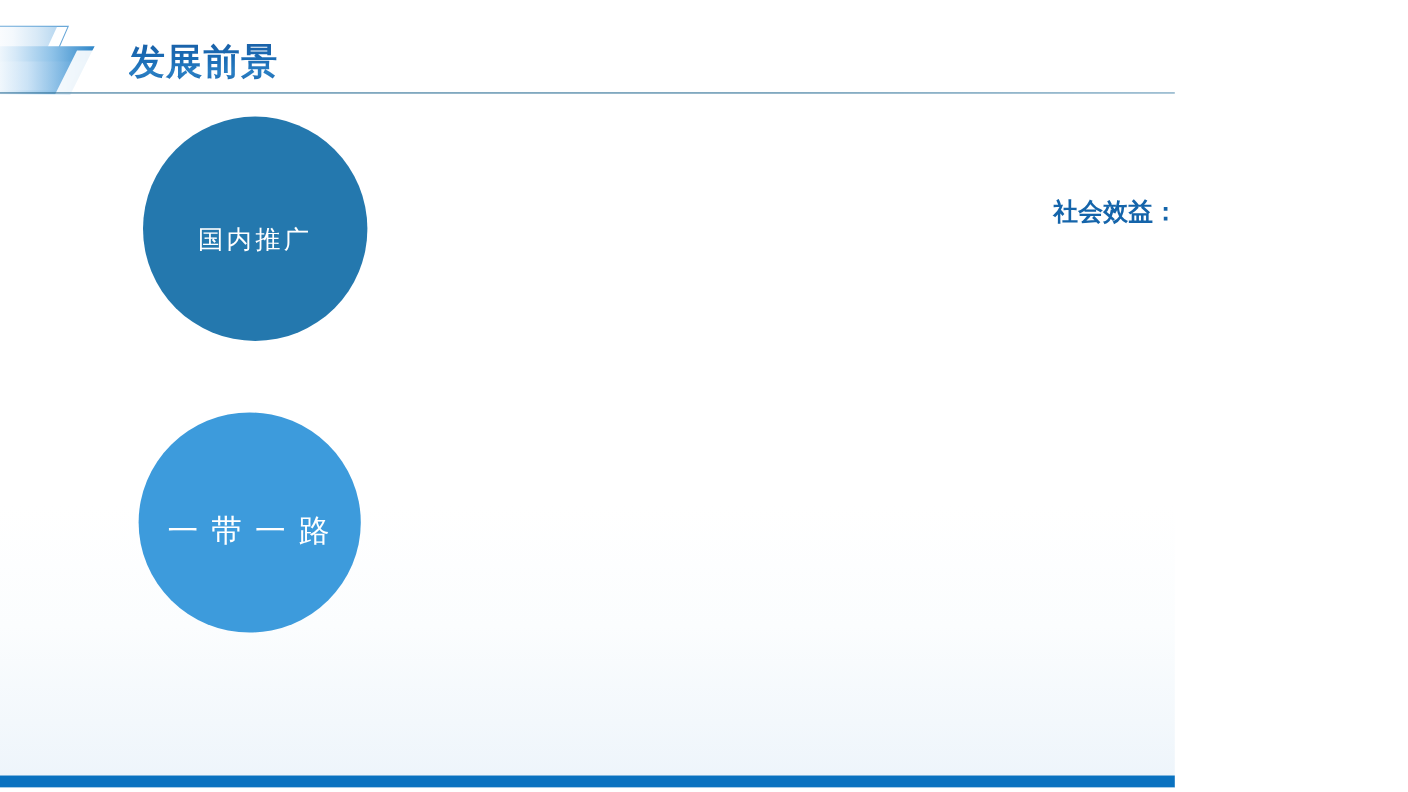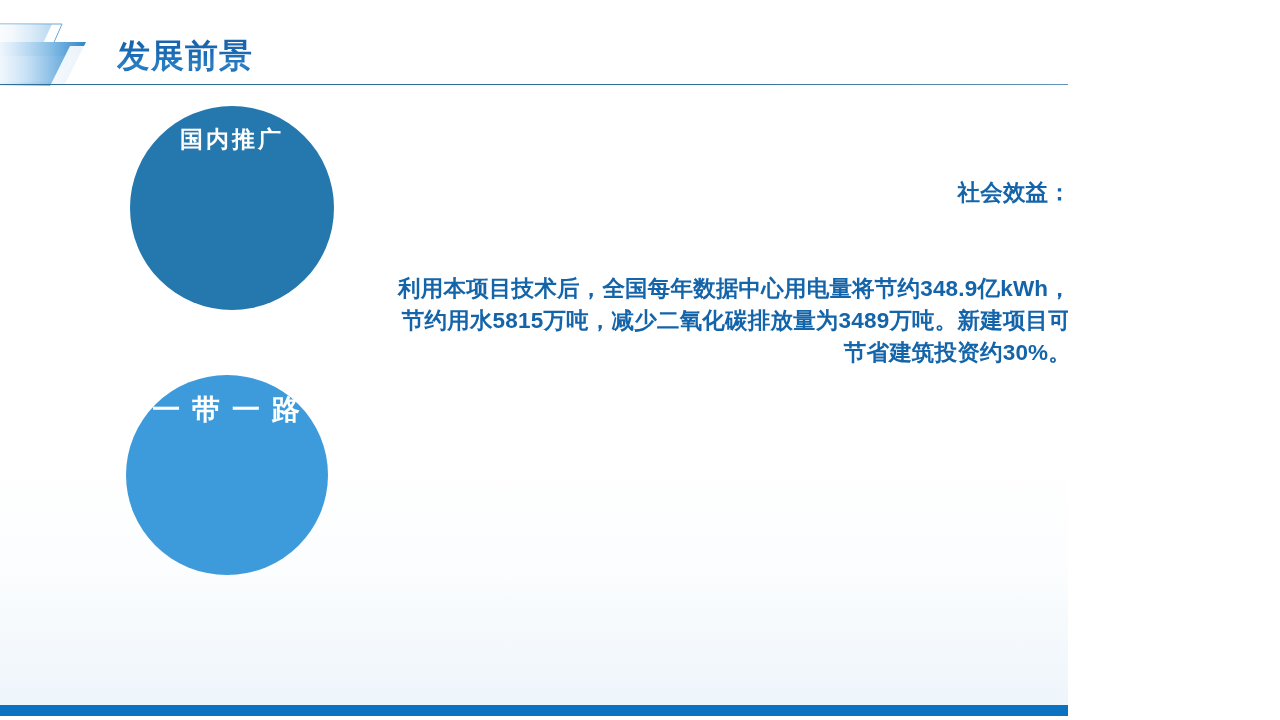--- a/index.html
+++ b/index.html
@@ -75,24 +75,24 @@
     top: 21px;
     width: 66px;
     height: 66px;
   }
 
   
   .circle {
     position: absolute;
     border-radius: 50%;
     display: flex;
-    align-items: flex-start;
+    align-items: center;
     justify-content: center;
     color: #ffffff;
-    font-weight: bold;
+    font-weight: normal;
     white-space: nowrap;
   }
   .circle-1 {
     left: 130px;
     top: 106px;
     width: 204px;
     height: 204px;
     background: #2478ae;
     font-size: 23px;
     letter-spacing: 3px;
@@ -227,21 +227,20 @@
 
     <div class="header-rule"></div>
   </div>
 
   <div class="circle circle-1">
     <span>国内推广</span>
   </div>
 
   <div class="textblock textblock-1">
     <span class="tb-line">社会效益：</span>
-    <span class="tb-line">利用本项目技术后，全国每年数据中心用电量将节约348.9亿kWh，节约用水5815万吨，减少二氧化碳排放量为3489万吨。新建项目可节省建筑投资约30%。</span>
   </div>
 
   <div class="circle circle-2">
     <span>一 带 一 路</span>
   </div>
 
 
   <div class="footer-bar"></div>
   <div class="footer-gap"></div>
 

